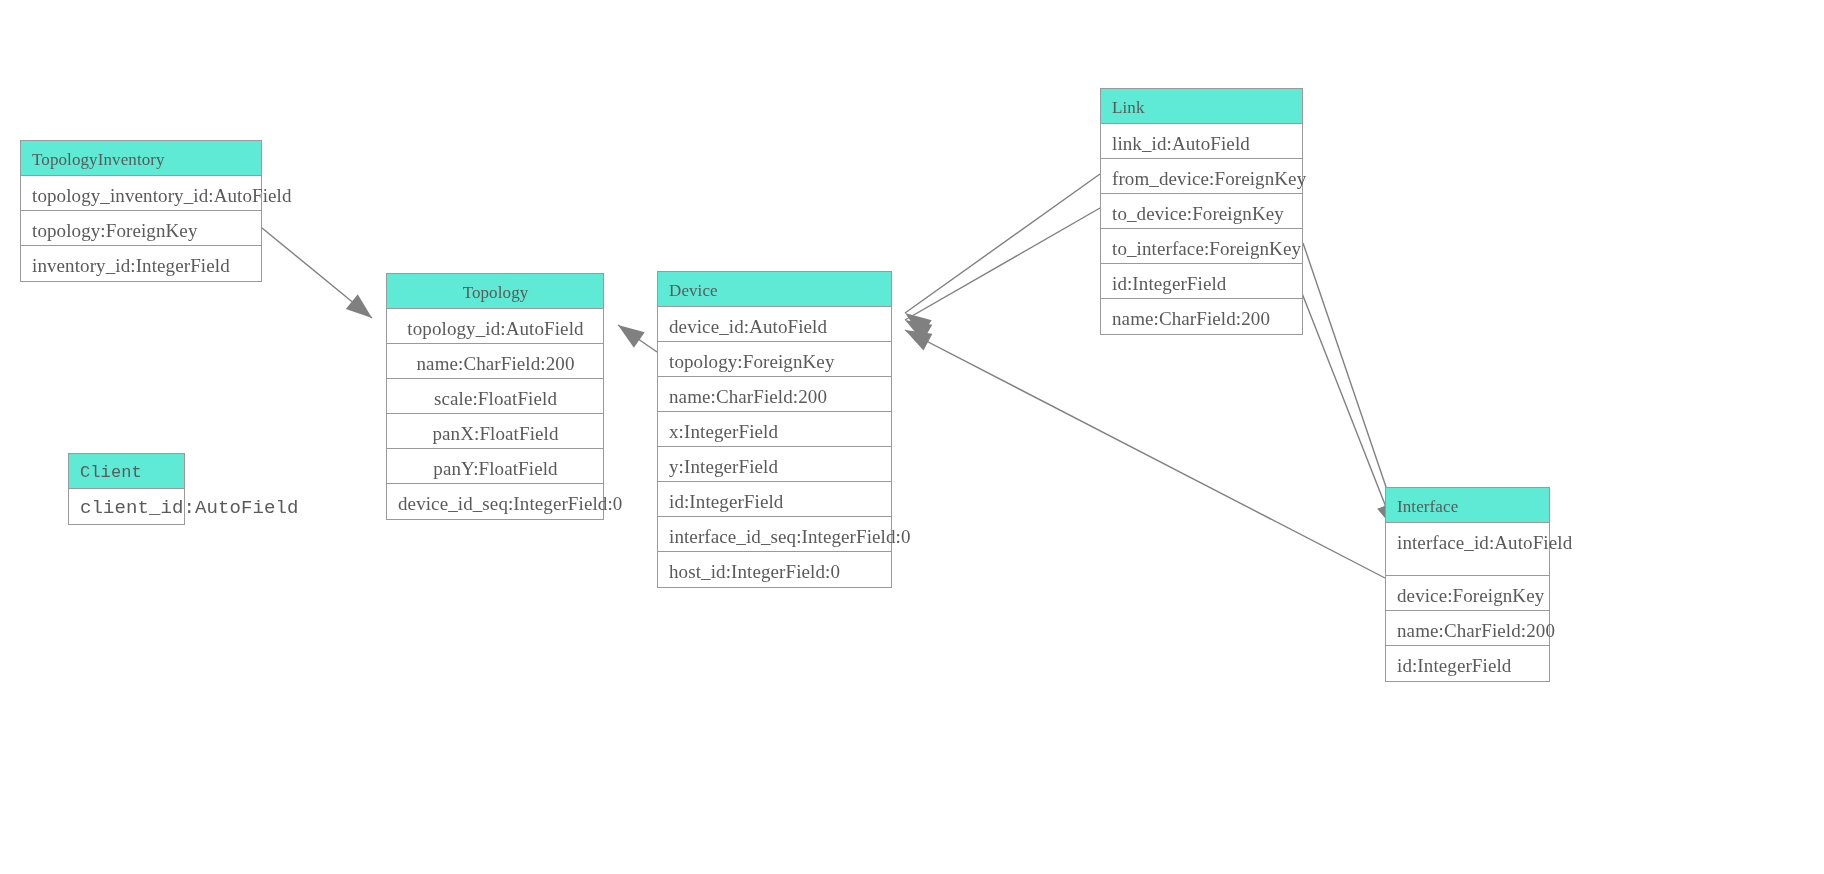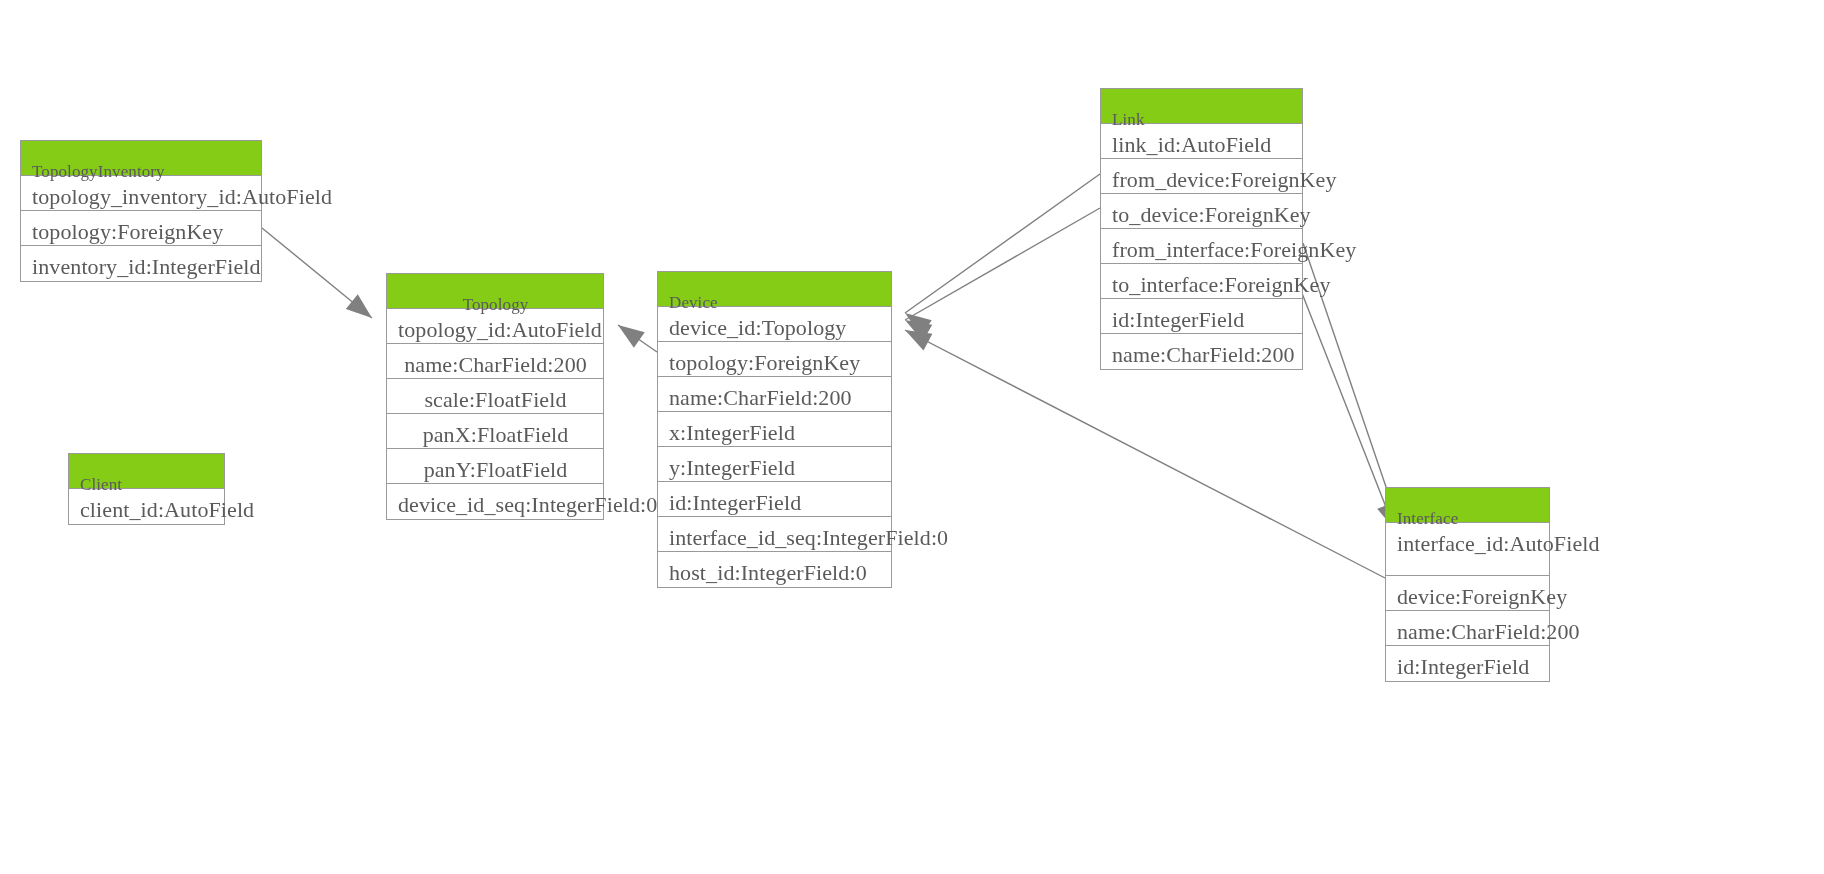--- a/index.html
+++ b/index.html
@@ -25,34 +25,34 @@
   }
   .entity {
     position: absolute;
     box-sizing: border-box;
     border: 1px solid #9a9a9a;
     background: #ffffff;
     z-index: 2;
   }
   .entity-title {
     box-sizing: border-box;
-    background: #84cc16;
+    background: #5eead4;
     border-bottom: 1px solid #9a9a9a;
     color: #5a5a5a;
     font-size: 17px;
     line-height: 1;
-    padding: 22px 10px 10px 11px;
+    padding: 10px 10px 10px 11px;
     white-space: nowrap;
     letter-spacing: .1px;
   }
   .entity-field {
     box-sizing: border-box;
     border-bottom: 1px solid #9a9a9a;
     color: #5a5a5a;
-    font-size: 22px;
+    font-size: 19px;
     line-height: 1;
     padding: 10px 10px 10px 11px;
     white-space: nowrap;
     letter-spacing: .1px;
     background: #ffffff;
   }
   .entity-field:last-child {
     border-bottom: none;
   }
 </style>
@@ -82,50 +82,49 @@
       </g>
   </svg>
 
   <div id="entities">
       <div class="entity" style="left: 20px; top: 140px; width: 242px;">
         <div class="entity-title" style="height: 35px;">TopologyInventory</div>
         <div class="entity-field" style="height: 35px;">topology_inventory_id:AutoField</div>
         <div class="entity-field" style="height: 35px;">topology:ForeignKey</div>
         <div class="entity-field" style="height: 35px;">inventory_id:IntegerField</div>
       </div>
-      <div class="entity" style="left: 68px; top: 453px; width: 157px;">
+      <div class="entity" style="left: 68px; top: 453px; width: 117px; font-family: Liberation Mono, monospace;">
         <div class="entity-title" style="height: 35px;">Client</div>
         <div class="entity-field" style="height: 35px;">client_id:AutoField</div>
       </div>
       <div class="entity" style="left: 386px; top: 273px; width: 218px; text-align: center;">
         <div class="entity-title" style="height: 35px;">Topology</div>
         <div class="entity-field" style="height: 35px;">topology_id:AutoField</div>
         <div class="entity-field" style="height: 35px;">name:CharField:200</div>
         <div class="entity-field" style="height: 35px;">scale:FloatField</div>
         <div class="entity-field" style="height: 35px;">panX:FloatField</div>
         <div class="entity-field" style="height: 35px;">panY:FloatField</div>
         <div class="entity-field" style="height: 35px;">device_id_seq:IntegerField:0</div>
       </div>
       <div class="entity" style="left: 657px; top: 271px; width: 235px;">
         <div class="entity-title" style="height: 35px;">Device</div>
-        <div class="entity-field" style="height: 35px;">device_id:Topology</div>
+        <div class="entity-field" style="height: 35px;">device_id:AutoField</div>
         <div class="entity-field" style="height: 35px;">topology:ForeignKey</div>
         <div class="entity-field" style="height: 35px;">name:CharField:200</div>
         <div class="entity-field" style="height: 35px;">x:IntegerField</div>
         <div class="entity-field" style="height: 35px;">y:IntegerField</div>
         <div class="entity-field" style="height: 35px;">id:IntegerField</div>
         <div class="entity-field" style="height: 35px;">interface_id_seq:IntegerField:0</div>
         <div class="entity-field" style="height: 35px;">host_id:IntegerField:0</div>
       </div>
       <div class="entity" style="left: 1100px; top: 88px; width: 203px;">
         <div class="entity-title" style="height: 35px;">Link</div>
         <div class="entity-field" style="height: 35px;">link_id:AutoField</div>
         <div class="entity-field" style="height: 35px;">from_device:ForeignKey</div>
         <div class="entity-field" style="height: 35px;">to_device:ForeignKey</div>
-        <div class="entity-field" style="height: 35px;">from_interface:ForeignKey</div>
         <div class="entity-field" style="height: 35px;">to_interface:ForeignKey</div>
         <div class="entity-field" style="height: 35px;">id:IntegerField</div>
         <div class="entity-field" style="height: 35px;">name:CharField:200</div>
       </div>
       <div class="entity" style="left: 1385px; top: 487px; width: 165px;">
         <div class="entity-title" style="height: 35px;">Interface</div>
         <div class="entity-field" style="height: 53px;">interface_id:AutoField</div>
         <div class="entity-field" style="height: 35px;">device:ForeignKey</div>
         <div class="entity-field" style="height: 35px;">name:CharField:200</div>
         <div class="entity-field" style="height: 35px;">id:IntegerField</div>

